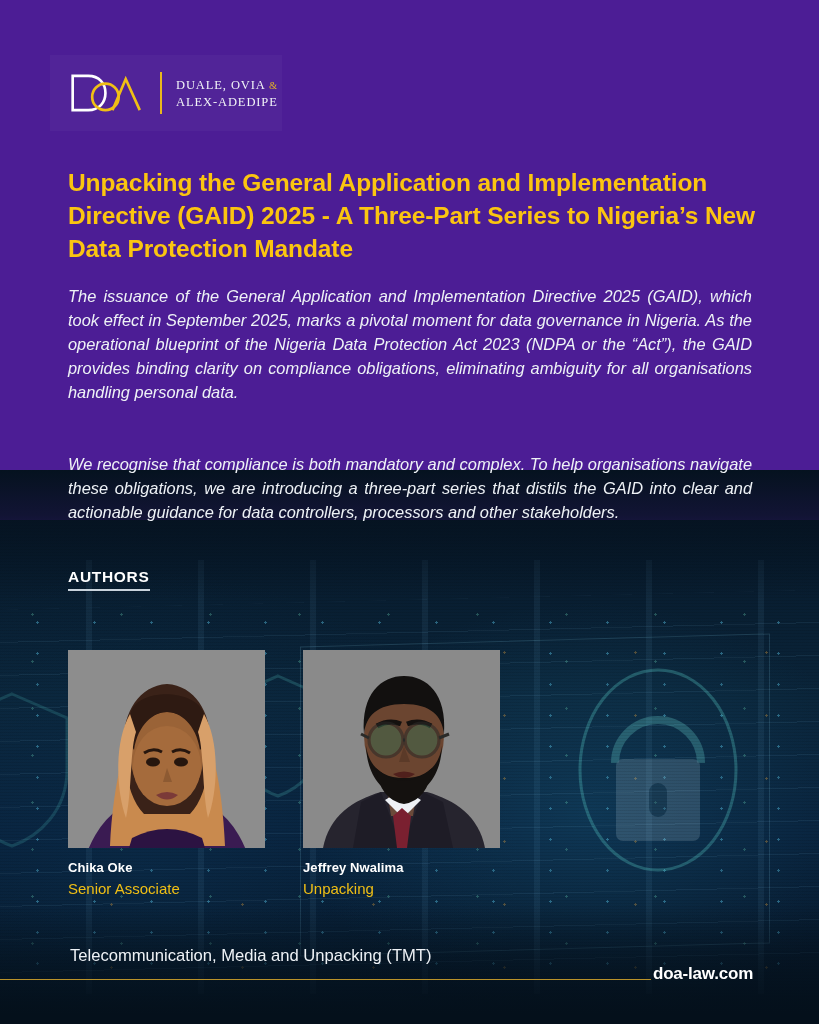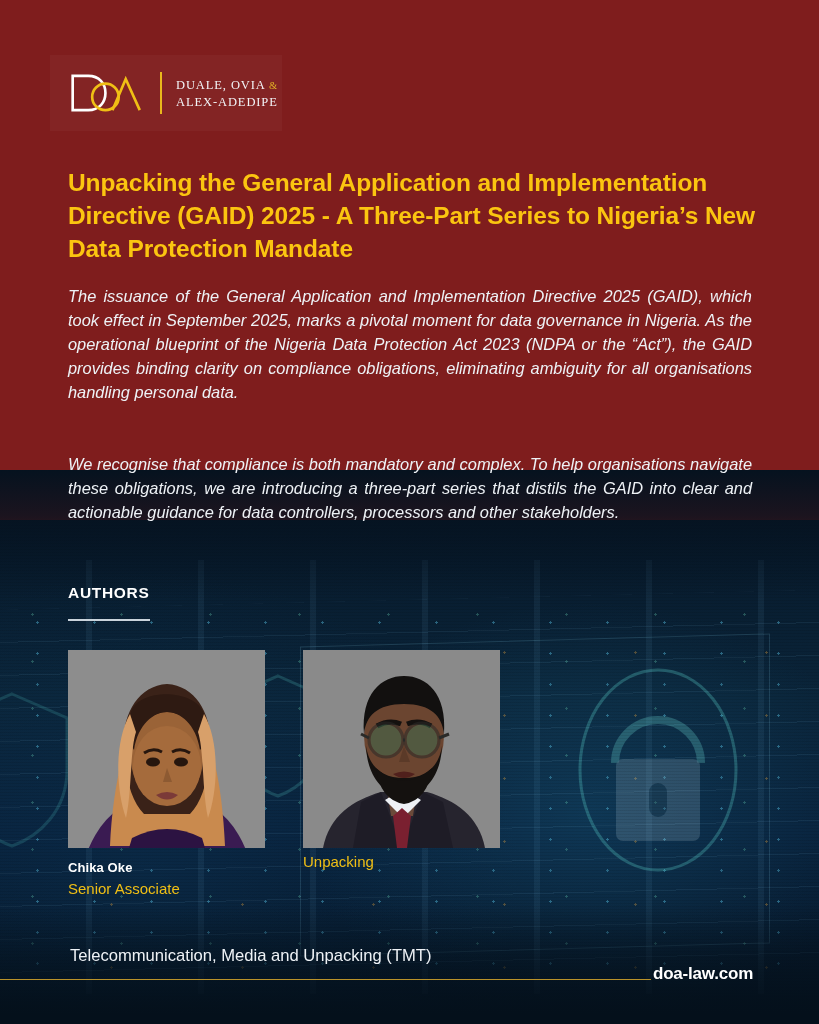--- a/index.html
+++ b/index.html
@@ -9,21 +9,21 @@
     height: 1024px;
     background: #05121f;
     font-family: "Liberation Sans", sans-serif;
     overflow: hidden;
   }
 
   .poster {
     position: relative;
     width: 819px;
     height: 1024px;
-    background: #7f1d1d;
+    background: #4c1d95;
     overflow: hidden;
   }
 
   
   .bg-art {
     position: absolute;
     inset: 0;
     z-index: 0;
     pointer-events: none;
   }
@@ -152,26 +152,26 @@
     text-align: justify;
     text-justify: inter-word;
     font-style: italic;
   }
   .para-1 { top: 284px; }
   .para-2 { top: 452px; }
 
   
   .authors-head {
     position: absolute;
-    left: 68px; top: 584px;
+    left: 68px; top: 568px;
     color: #ffffff;
     font-size: 15.5px;
     font-weight: bold;
     letter-spacing: .7px;
-    padding-bottom: 17px;
+    padding-bottom: 3px;
     border-bottom: 2px solid #c9d3dc;
     display: inline-block;
   }
 
   
   .authors {
     position: absolute;
     left: 68px; top: 650px;
     display: flex;
     gap: 38px;
@@ -330,20 +330,21 @@
             <path d="M104 74 q12 -5 24 2" stroke="#14110f" stroke-width="5" fill="none"></path>
             <circle cx="83" cy="90" r="17" fill="#3f6b4e" opacity=".55" stroke="#2a2a28" stroke-width="3.2"></circle>
             <circle cx="119" cy="90" r="17" fill="#3f6b4e" opacity=".55" stroke="#2a2a28" stroke-width="3.2"></circle>
             <path d="M100 90 h2" stroke="#2a2a28" stroke-width="3.2"></path>
             <path d="M66 88 L58 84" stroke="#2a2a28" stroke-width="3"></path>
             <path d="M136 88 L146 84" stroke="#2a2a28" stroke-width="3"></path>
             <path d="M101 96 l-5 16 h11 z" fill="#5b3a28"></path>
             <path d="M90 124 q11 -5 22 0 q-11 8 -22 0 z" fill="#50201c"></path>
           </svg>
         </div>
+        <div class="author-name">Jeffrey Nwalima</div>
         <div class="author-role">Unpacking</div>
       </div>
 
     </div>
 
     <div class="practice">Telecommunication, Media and Unpacking (TMT)</div>
     <div class="footer-rule"></div>
     <div class="footer-url">doa-law.com</div>
 
   </div>

